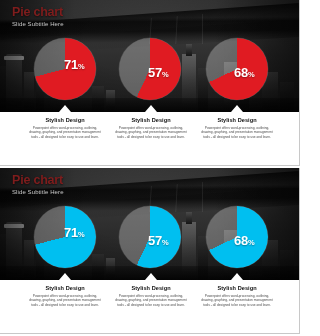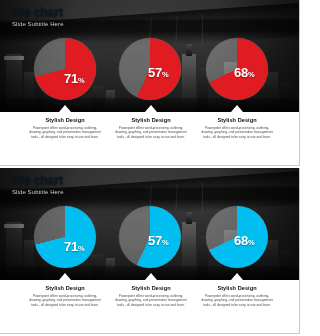--- a/index.html
+++ b/index.html
@@ -104,21 +104,21 @@
 
   
   .title-block {
     position: absolute;
     left: 12px;
     top: 5px;
     z-index: 6;
   }
   .slide-title {
     margin: 0;
-    color: #0f172a;
+    color: #7f1d1d;
     font-size: 12.5px;
     font-weight: bold;
     line-height: 14px;
     letter-spacing: -0.2px;
     text-shadow: 0 1px 2px rgba(0,0,0,0.6);
   }
   .slide-subtitle {
     margin: 1px 0 0 0;
     color: #c9c9c9;
     font-size: 6px;
@@ -169,21 +169,21 @@
     text-shadow: 0 1px 1.5px rgba(0,0,0,0.35);
   }
   .pie-pct .num {
     font-size: 13px;
     letter-spacing: -0.3px;
   }
   .pie-pct .sym {
     font-size: 7.5px;
     font-weight: bold;
   }
-  .pct-p0 { left: 30px; top: 32px; }
+  .pct-p0 { left: 30px; top: 18px; }
   .pct-p1 { left: 29px; top: 26px; }
   .pct-p2 { left: 28px; top: 26px; }
 
   
   .pointer {
     position: absolute;
     top: 105px;
     width: 0;
     height: 0;
     border-left: 6px solid transparent;

